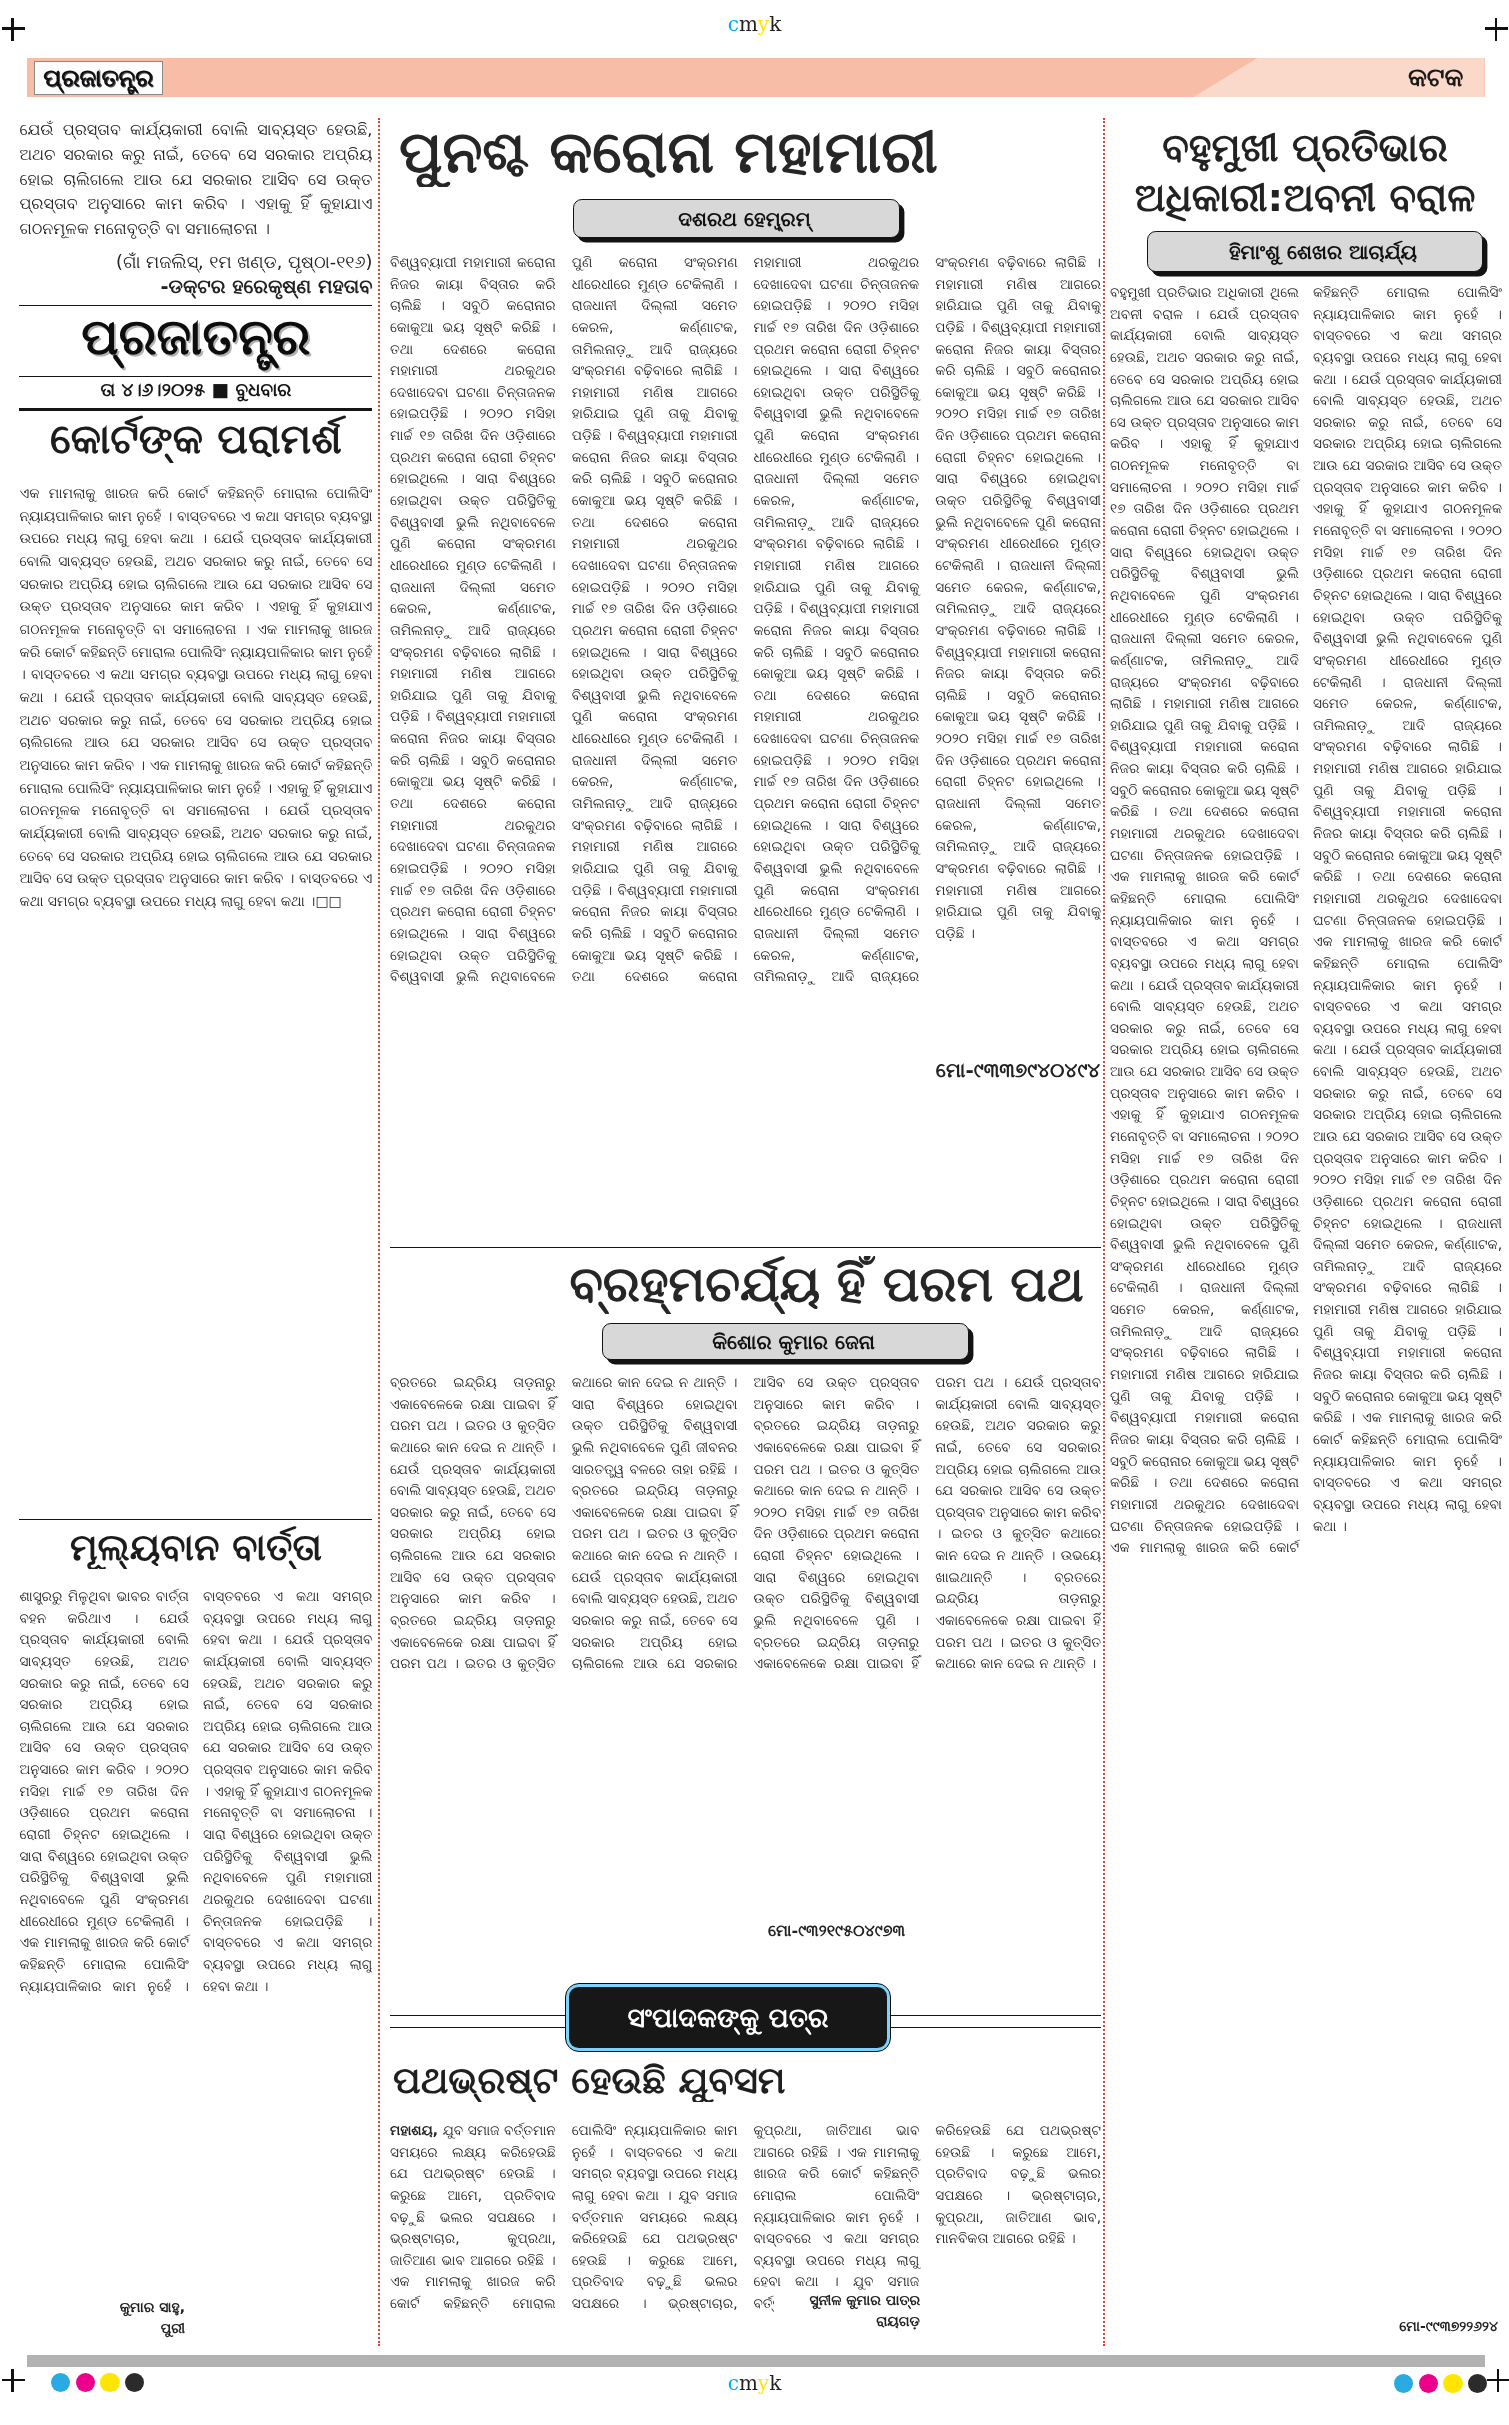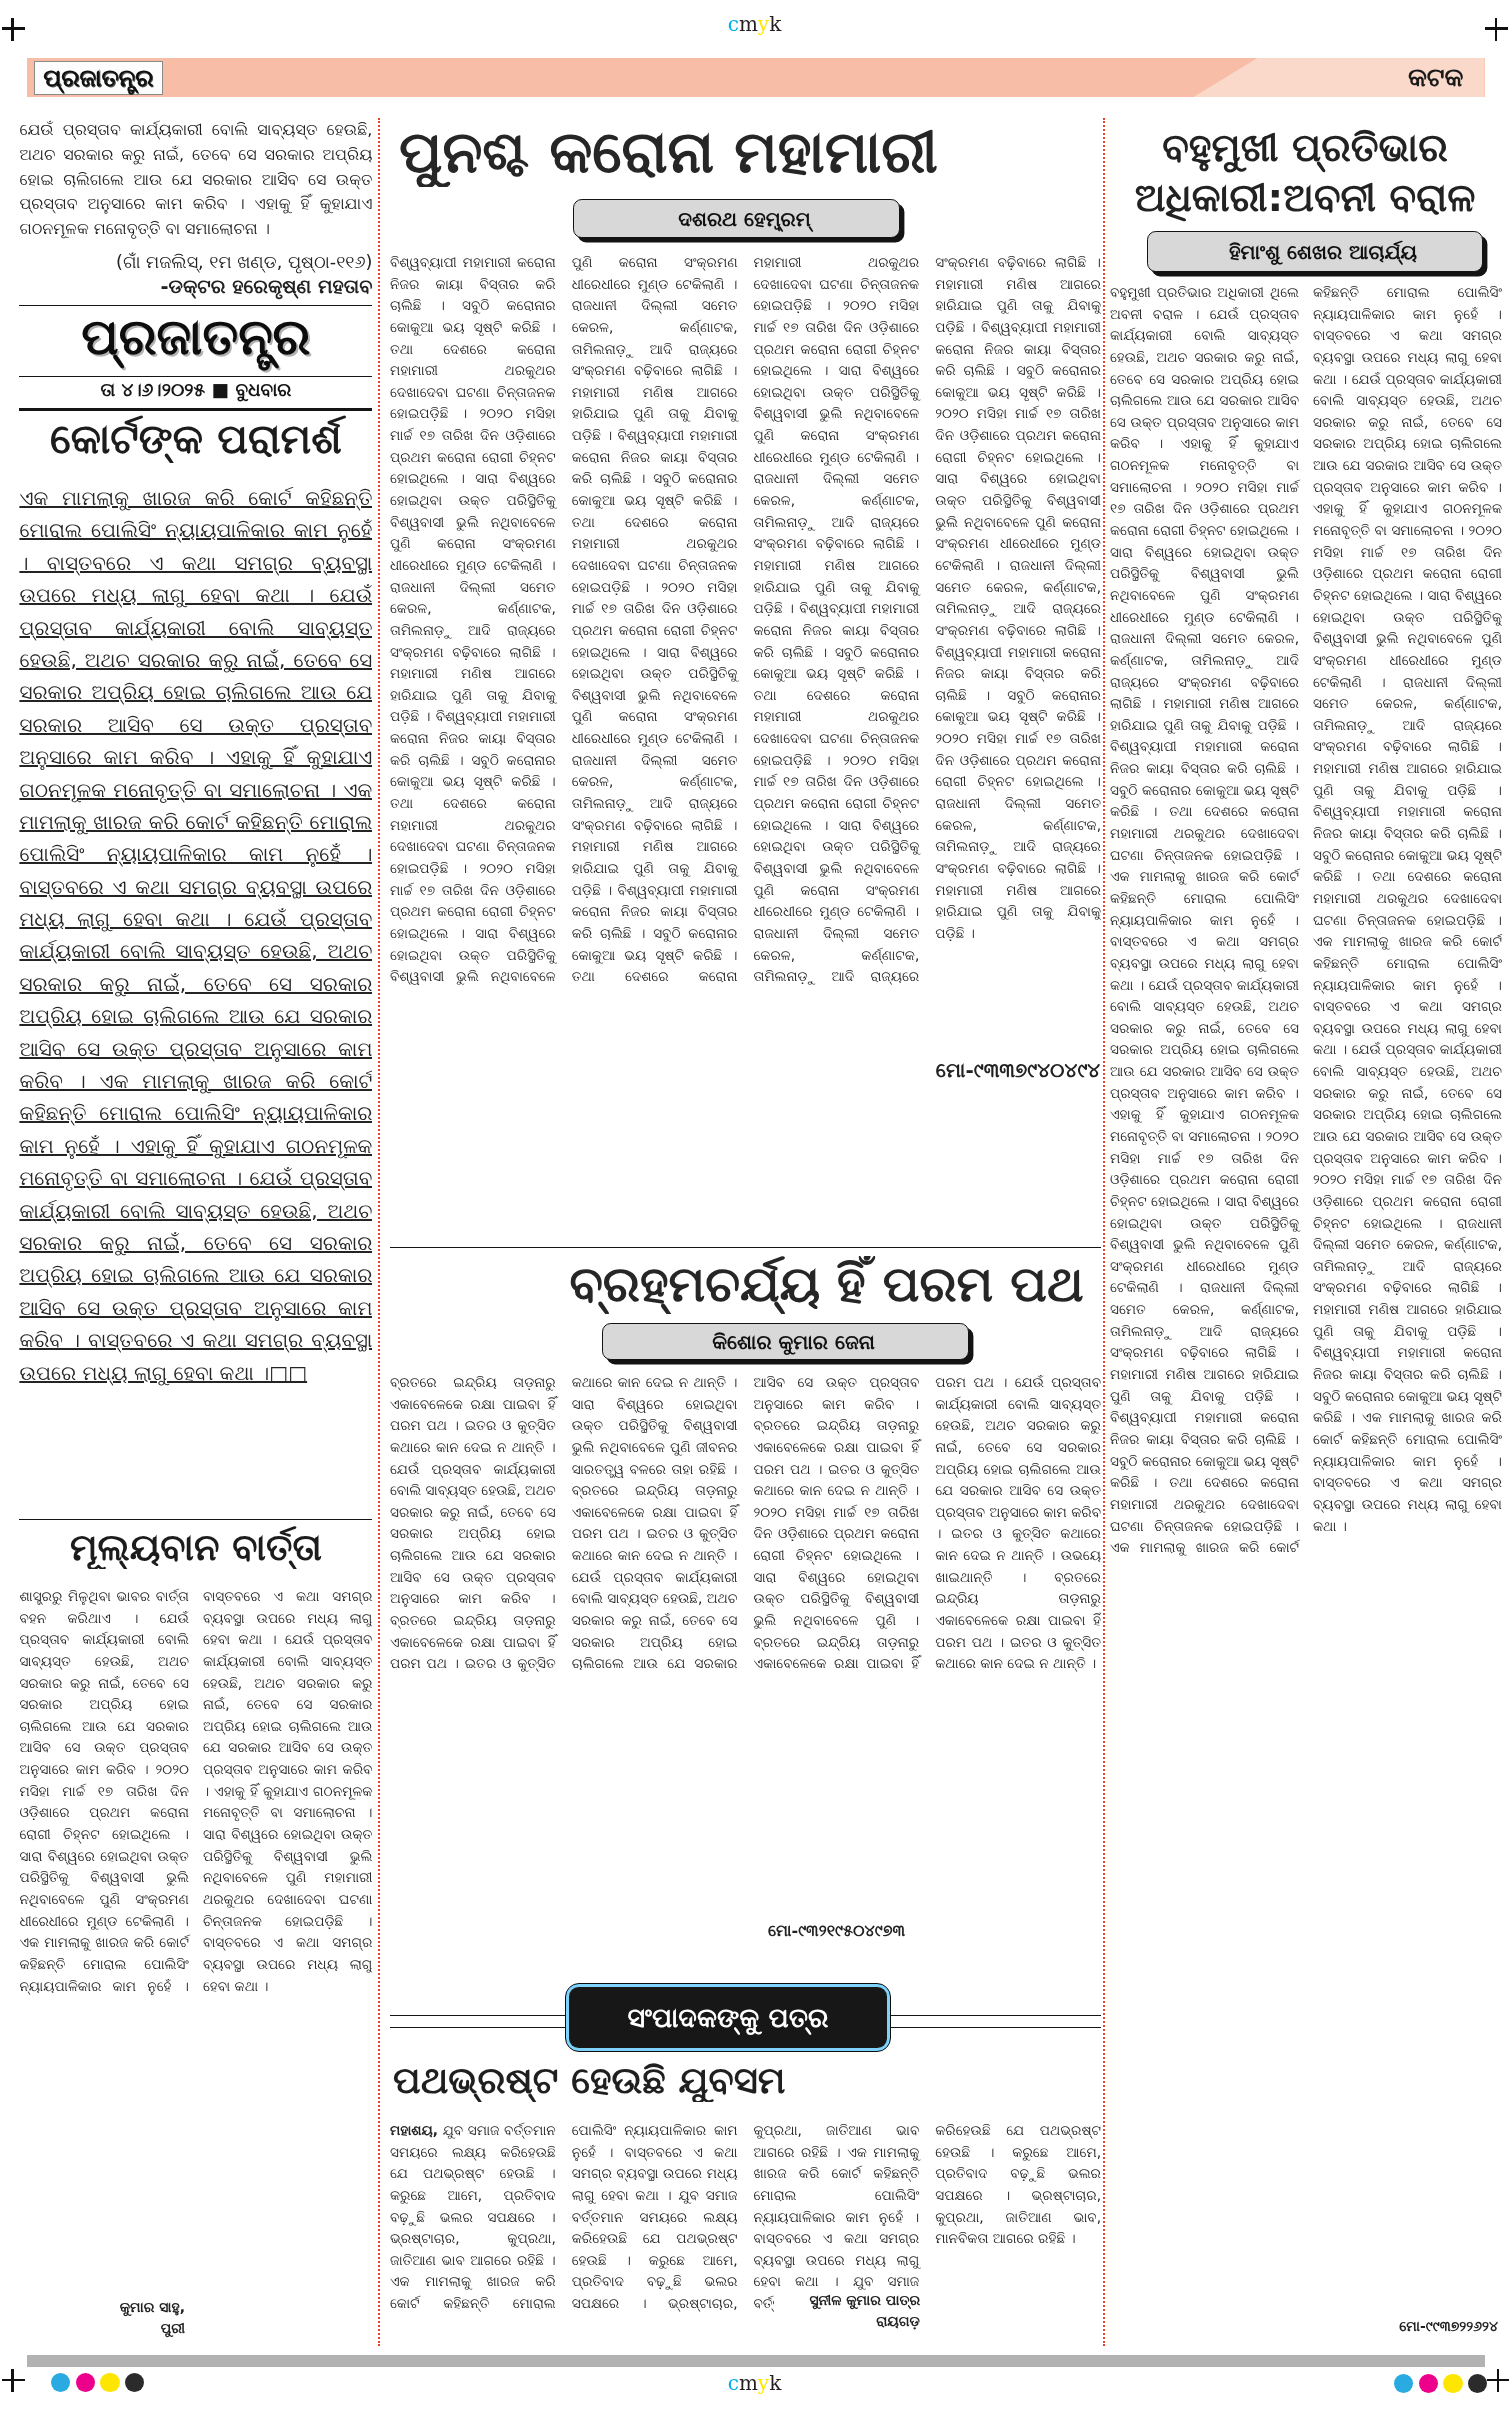--- a/index.html
+++ b/index.html
@@ -41,21 +41,21 @@
   
   #quote{position:absolute;left:19.4px;top:118px;width:353px;font-size:16px;line-height:1.55;color:#1d1d1d;text-align:justify;overflow:hidden;height:155px;}
   #quote-src{position:absolute;left:19.4px;top:252px;width:353px;text-align:right;font-size:17.6px;background:#fff;}
   #quote-author{position:absolute;left:19.4px;top:275px;width:353px;text-align:right;font-size:19.4px;font-weight:bold;background:#fff;}
   #rule-a{left:19.4px;top:305px;width:353px;}
   #nameplate{position:absolute;left:19.4px;top:310px;width:353px;text-align:center;font-size:50px;font-weight:bold;color:#0d0d0d;text-shadow:1.8px 1.8px 0 rgba(0,0,0,0.30);line-height:1.1;}
   #rule-b{left:19.4px;top:376px;width:353px;}
   #dateline{position:absolute;left:19.4px;top:379px;width:353px;text-align:center;font-size:18.5px;font-weight:bold;color:#151515;}
   #rule-c{left:19.4px;top:408px;width:353px;}
   #ed-headline{position:absolute;left:19.4px;top:415px;width:353px;text-align:center;font-size:41px;font-weight:bold;color:#1c1c1c;white-space:nowrap;overflow:hidden;}
-  #ed-body{position:absolute;left:19.4px;top:482px;width:353px;height:1030px;font-size:20px;line-height:1.62;text-decoration:underline;}
+  #ed-body{position:absolute;left:19.4px;top:482px;width:353px;height:1030px;font-size:14px;line-height:1.62;}
   #rule-d{left:19.4px;top:1519px;width:353px;}
   #mv-headline{position:absolute;left:19.4px;top:1526px;width:353px;text-align:center;font-size:37px;font-weight:bold;color:#1c1c1c;white-space:nowrap;overflow:hidden;}
   #mv-body{position:absolute;left:19.4px;top:1586px;width:353px;height:759px;columns:2;column-gap:14px;}
   #mv-sig{position:absolute;left:35px;top:2297px;width:150px;text-align:right;font-weight:bold;font-size:14px;background:#fff;line-height:1.5;}
 
   
   .byline-box{position:absolute;background:#d8d8d8;border:1.8px solid #131313;border-radius:8.8px;box-shadow:4.4px 4.4px 0 #131313;display:flex;align-items:center;justify-content:center;font-weight:bold;font-size:20px;color:#111;padding-left:16px;}
 
   
   #lead-headline{position:absolute;left:399px;top:118px;width:580px;font-size:58px;font-weight:bold;color:#262626;white-space:nowrap;overflow:hidden;}

